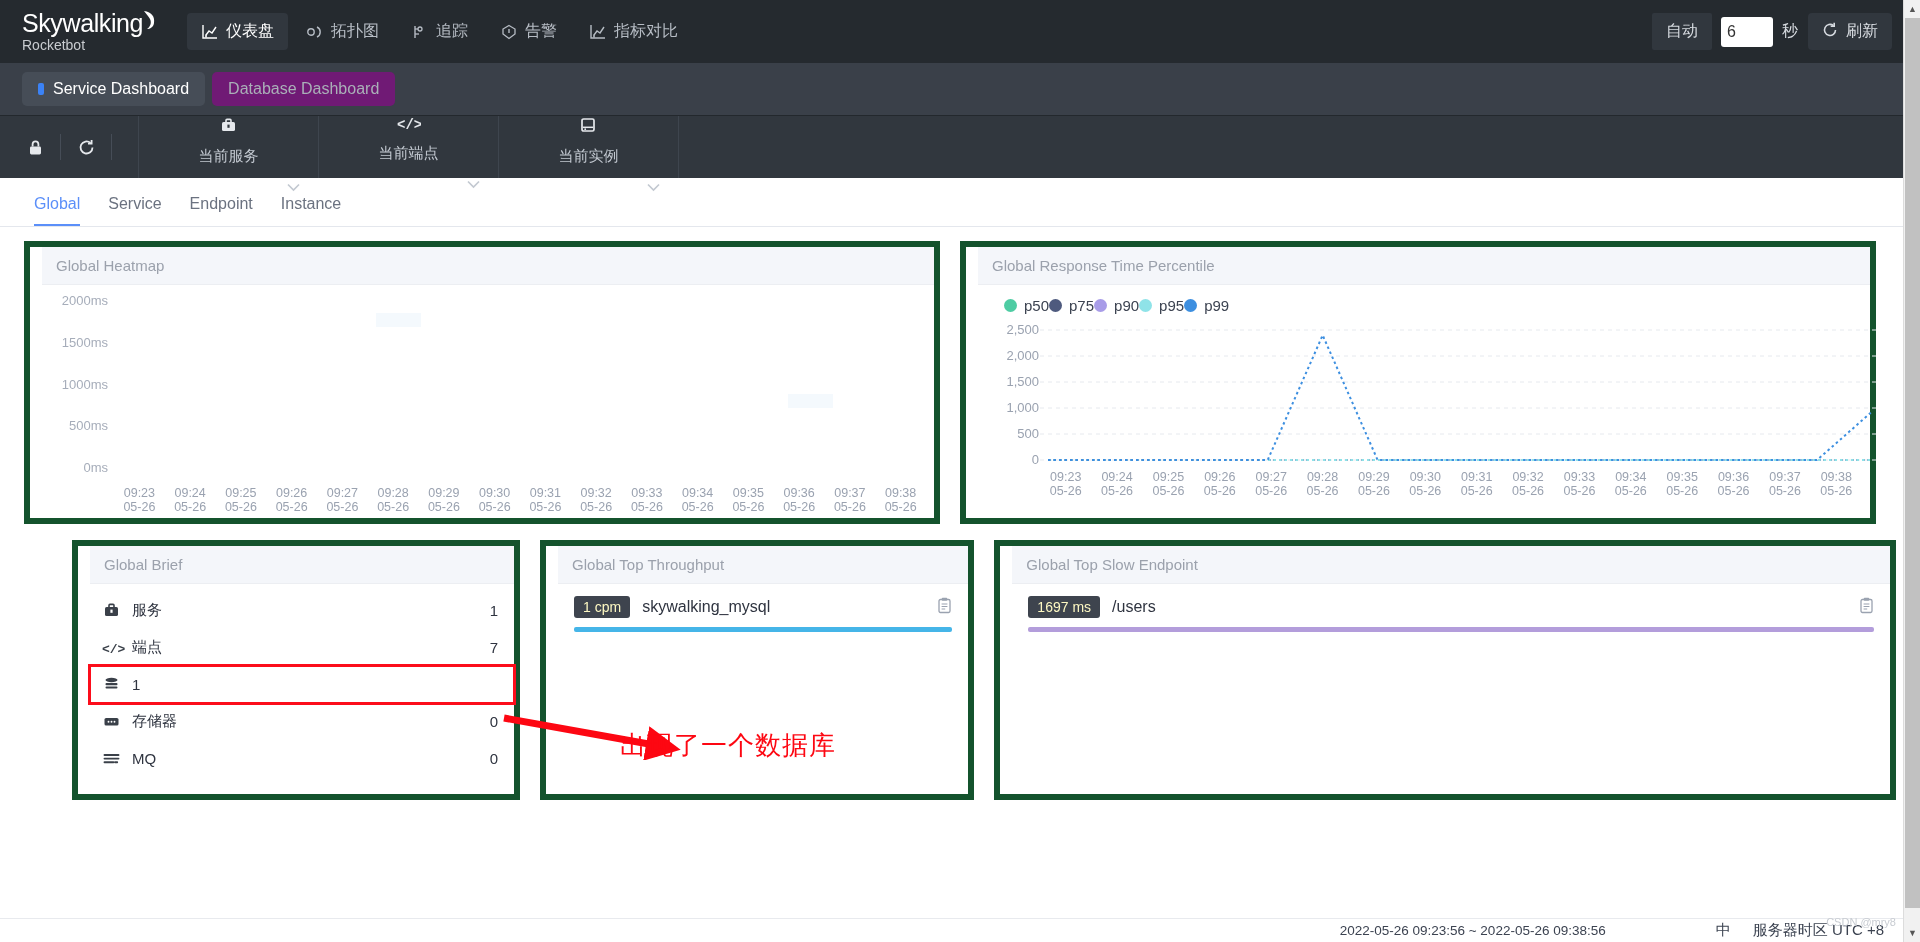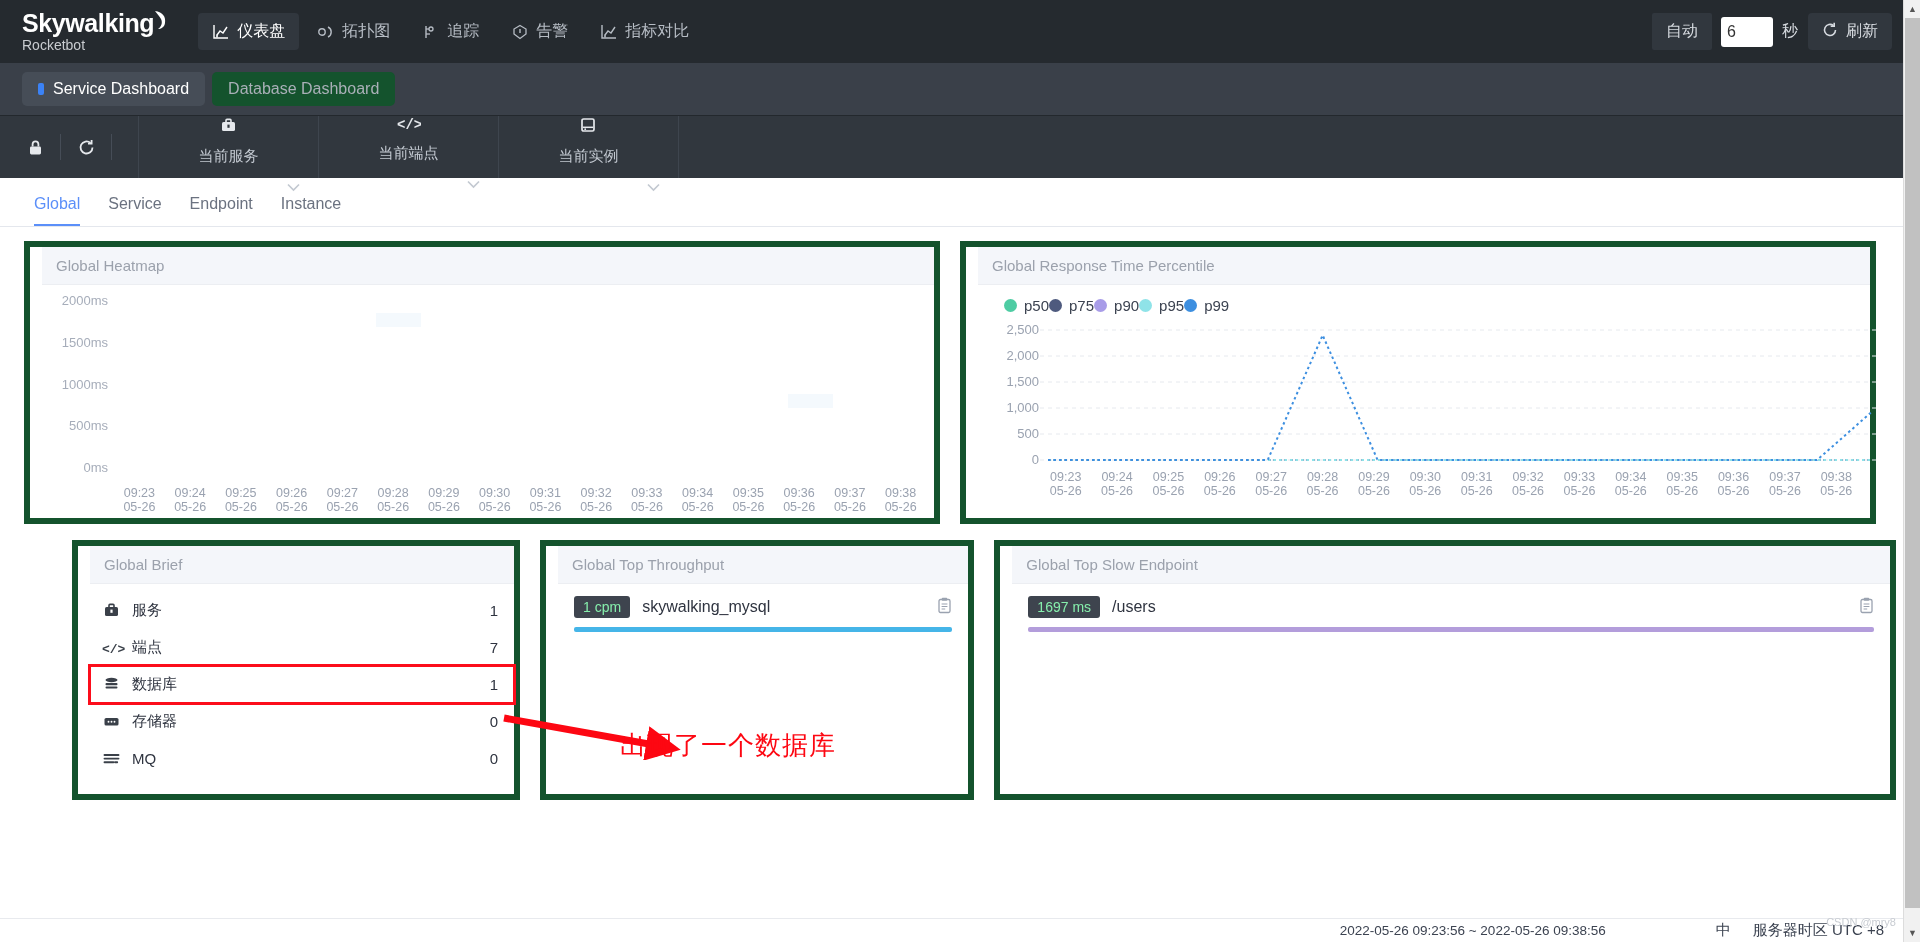--- a/index.html
+++ b/index.html
@@ -10,21 +10,21 @@
   }
   #app { position: relative; width: 1920px; height: 942px; overflow: hidden; }
 
   
   .topnav {
     height: 63px; background: #252a2f; display: flex; align-items: center;
     padding: 0 0 0 22px; position: relative;
   }
   .brand { display: flex; flex-direction: column; justify-content: center; margin-right: 36px; }
   .brand-main {
-    font-size: 25px; font-weight: 700; color: #fff; letter-spacing: -0.4px;
+    font-size: 25px; font-weight: 400; color: #fff; letter-spacing: -0.4px;
     line-height: 26px; position: relative; display: inline-block;
   }
   .brand-main .swoosh {
     position: absolute; right: -13px; top: 0px; width: 13px; height: 20px;
   }
   .brand-sub { font-size: 14px; color: #c9ccd0; line-height: 16px; margin-top: 1px; }
 
   .navitems { display: flex; align-items: center; gap: 4px; margin-left: 8px; }
   .navitem {
     display: flex; align-items: center; gap: 8px; color: #b6bcc4;
@@ -55,21 +55,21 @@
   }
 
   
   .dashtabs {
     height: 52px; background: #3a4049; display: flex; align-items: center;
     padding-left: 22px; gap: 7px;
   }
   .dashtab {
     display: flex; align-items: center; gap: 9px; font-size: 16px;
     padding: 8px 16px; border-radius: 5px; cursor: pointer; color: #aab0b8;
-    background: #14532d;
+    background: #701a75;
   }
   .dashtab.active { background: #464d57; color: #fff; }
   .dot { width: 6px; height: 12px; border-radius: 2px; background: #3b82f6; display: inline-block; }
 
   
   .selbar {
     height: 63px; background: #31373e; display: flex; align-items: stretch;
     border-top: 1px solid #23282d;
   }
   .selgroup {
@@ -143,21 +143,21 @@
   }
   .brief-icon { width: 30px; color: #3a4049; display: flex; align-items: center; }
   .brief-label { font-size: 15px; color: #2f3440; flex: 1; }
   .brief-val { font-size: 15px; color: #2f3440; }
   .brief-row.highlight { outline: 3px solid #fc0d1b; outline-offset: -1px; }
 
   
   .top-item { padding: 12px 16px 0 16px; }
   .top-line { display: flex; align-items: center; gap: 12px; }
   .pill {
-    background: #3e444e; color: #86efac; font-size: 14px; padding: 3px 9px;
+    background: #3e444e; color: #fef9c3; font-size: 14px; padding: 3px 9px;
     border-radius: 3px; white-space: nowrap;
   }
   .top-name { font-size: 16px; color: #2f3440; flex: 1; }
   .copy-ic { color: #9aa2b0; cursor: pointer; }
   .top-bar { height: 5px; border-radius: 2px; margin-top: 9px; }
 
   
   .annot-text {
     position: absolute; font-size: 26px; color: #fd0712; font-weight: 500;
     letter-spacing: 1px; white-space: nowrap;
@@ -583,21 +583,20 @@
               <span class="brief-val">7</span>
             </div>
             <div class="brief-row highlight">
               <span class="brief-icon">
                 <svg width="19" height="19" viewBox="0 0 19 19">
                   <ellipse cx="9.5" cy="5" rx="6" ry="2.2" fill="#3a4049"></ellipse>
                   <rect x="3.5" y="8" width="12" height="2.2" rx="1" fill="#3a4049"></rect>
                   <rect x="3.5" y="11.4" width="12" height="2.2" rx="1" fill="#3a4049"></rect>
                 </svg>
               </span>
-              <span class="brief-label">数据库</span>
               <span class="brief-val">1</span>
             </div>
             <div class="brief-row">
               <span class="brief-icon">
                 <svg width="19" height="19" viewBox="0 0 19 19">
                   <rect x="2.5" y="6" width="14" height="7.5" rx="1.6" fill="#3a4049"></rect>
                   <circle cx="6.5" cy="9.8" r="0.95" fill="#fff"></circle>
                   <circle cx="9.5" cy="9.8" r="0.95" fill="#fff"></circle>
                   <circle cx="12.5" cy="9.8" r="0.95" fill="#fff"></circle>
                 </svg>

